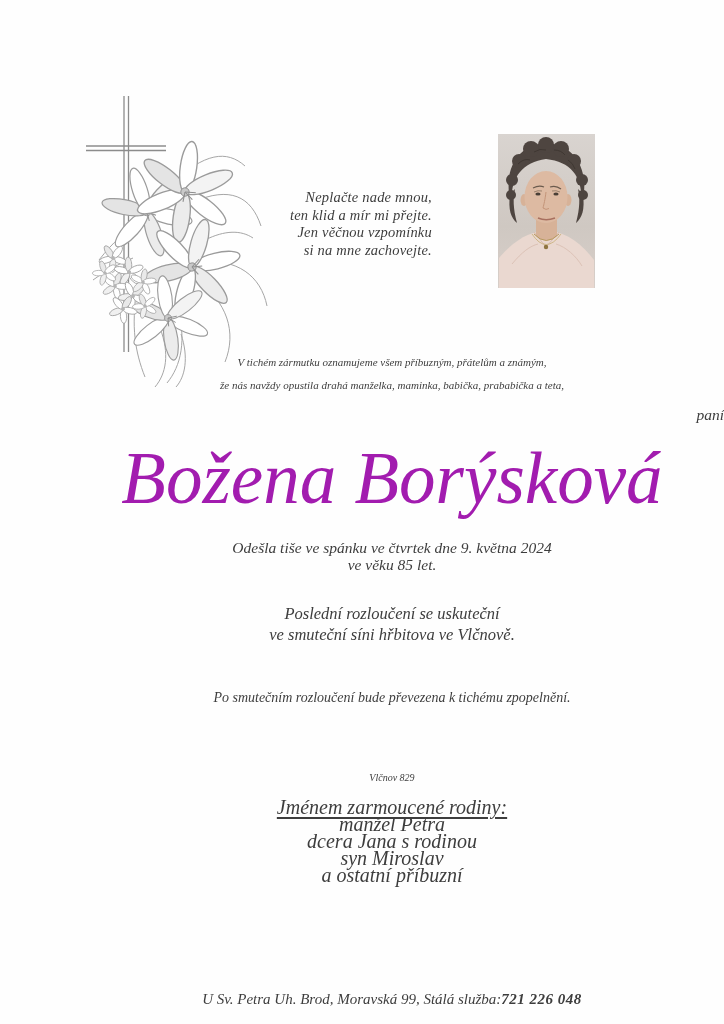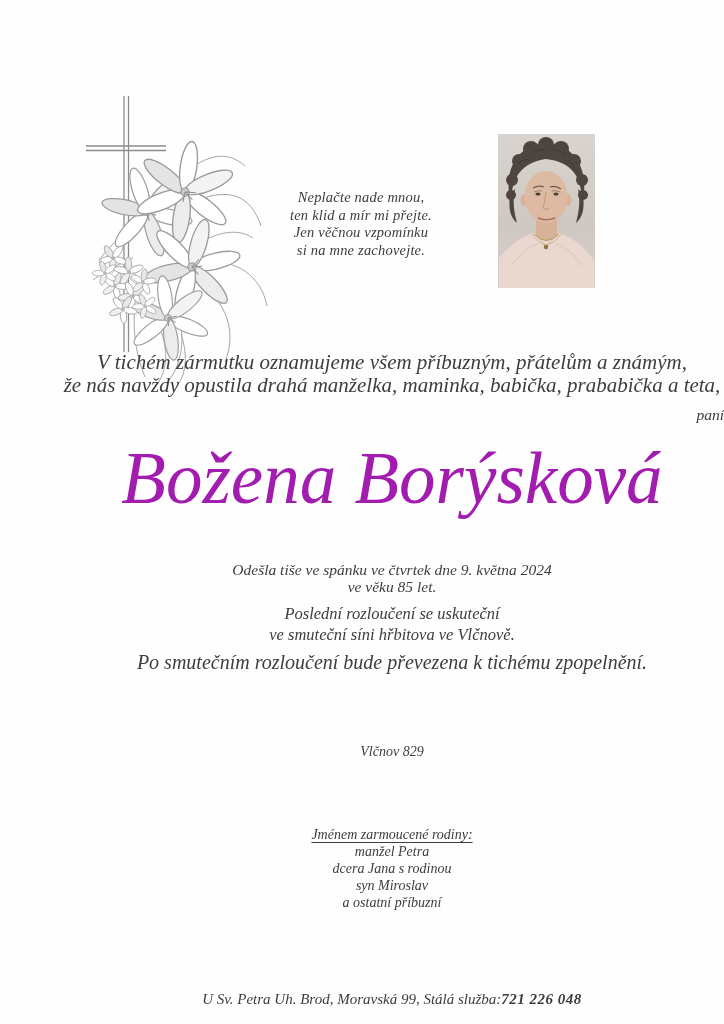--- a/index.html
+++ b/index.html
@@ -2,31 +2,31 @@
 <html><head>
 <meta charset="utf-8">
 <style>
   html,body{margin:0;padding:0;background:#ffffff;}
   .page{
     position:relative;width:724px;height:1024px;background:#fefefe;
     font-family:"Liberation Serif","DejaVu Serif",serif;color:#3d3d3d;overflow:hidden;
   }
   .abs{position:absolute;}
   .center-col{left:60px;right:0;text-align:center;font-style:italic;}
-  .poem{left:290px;top:189px;font-style:italic;font-size:14.5px;line-height:17.5px;letter-spacing:.2px;text-align:center;}
-  .intro{top:351px;font-size:21px;line-height:23px;}
+  .poem{left:290px;top:189px;font-style:italic;font-size:14.5px;line-height:17.5px;letter-spacing:.2px;text-align:right;}
+  .intro{top:351px;font-size:11px;line-height:23px;}
   .honorific{top:406px;font-size:15.5px;text-align:right;}
   .name{top:446px;font-size:73px;line-height:66px;white-space:nowrap;color:#a21caf;}
-  .death{top:539px;font-size:15.5px;line-height:17px;margin-top:22px;}
+  .death{top:539px;font-size:15.5px;line-height:17px;}
   .farewell{top:603px;}
   .fw-l1,.fw-l3{font-size:16.5px;line-height:21px;}
   .fw-l2{font-size:19px;line-height:23px;font-weight:bold;letter-spacing:.3px;}
-  .cremation{top:652px;font-size:20px;line-height:20px;}
-  .address{top:744px;font-size:14px;}
-  .family{top:799px;font-size:14px;line-height:17px;margin-top:27px;}
+  .cremation{top:688px;font-size:14px;line-height:20px;}
+  .address{top:772px;font-size:10px;}
+  .family{top:799px;font-size:20px;line-height:17px;}
   .family-header{text-decoration:underline;text-underline-offset:2.5px;}
   .footer{top:991px;font-size:15px;}
   .footer .phone{font-weight:bold;letter-spacing:.5px;}
   .art{left:75px;top:90px;width:200px;height:300px;}
   .photo{left:498px;top:134px;width:97px;height:154px;}
   svg{display:block;}
 </style>
 </head>
 <body>
 

